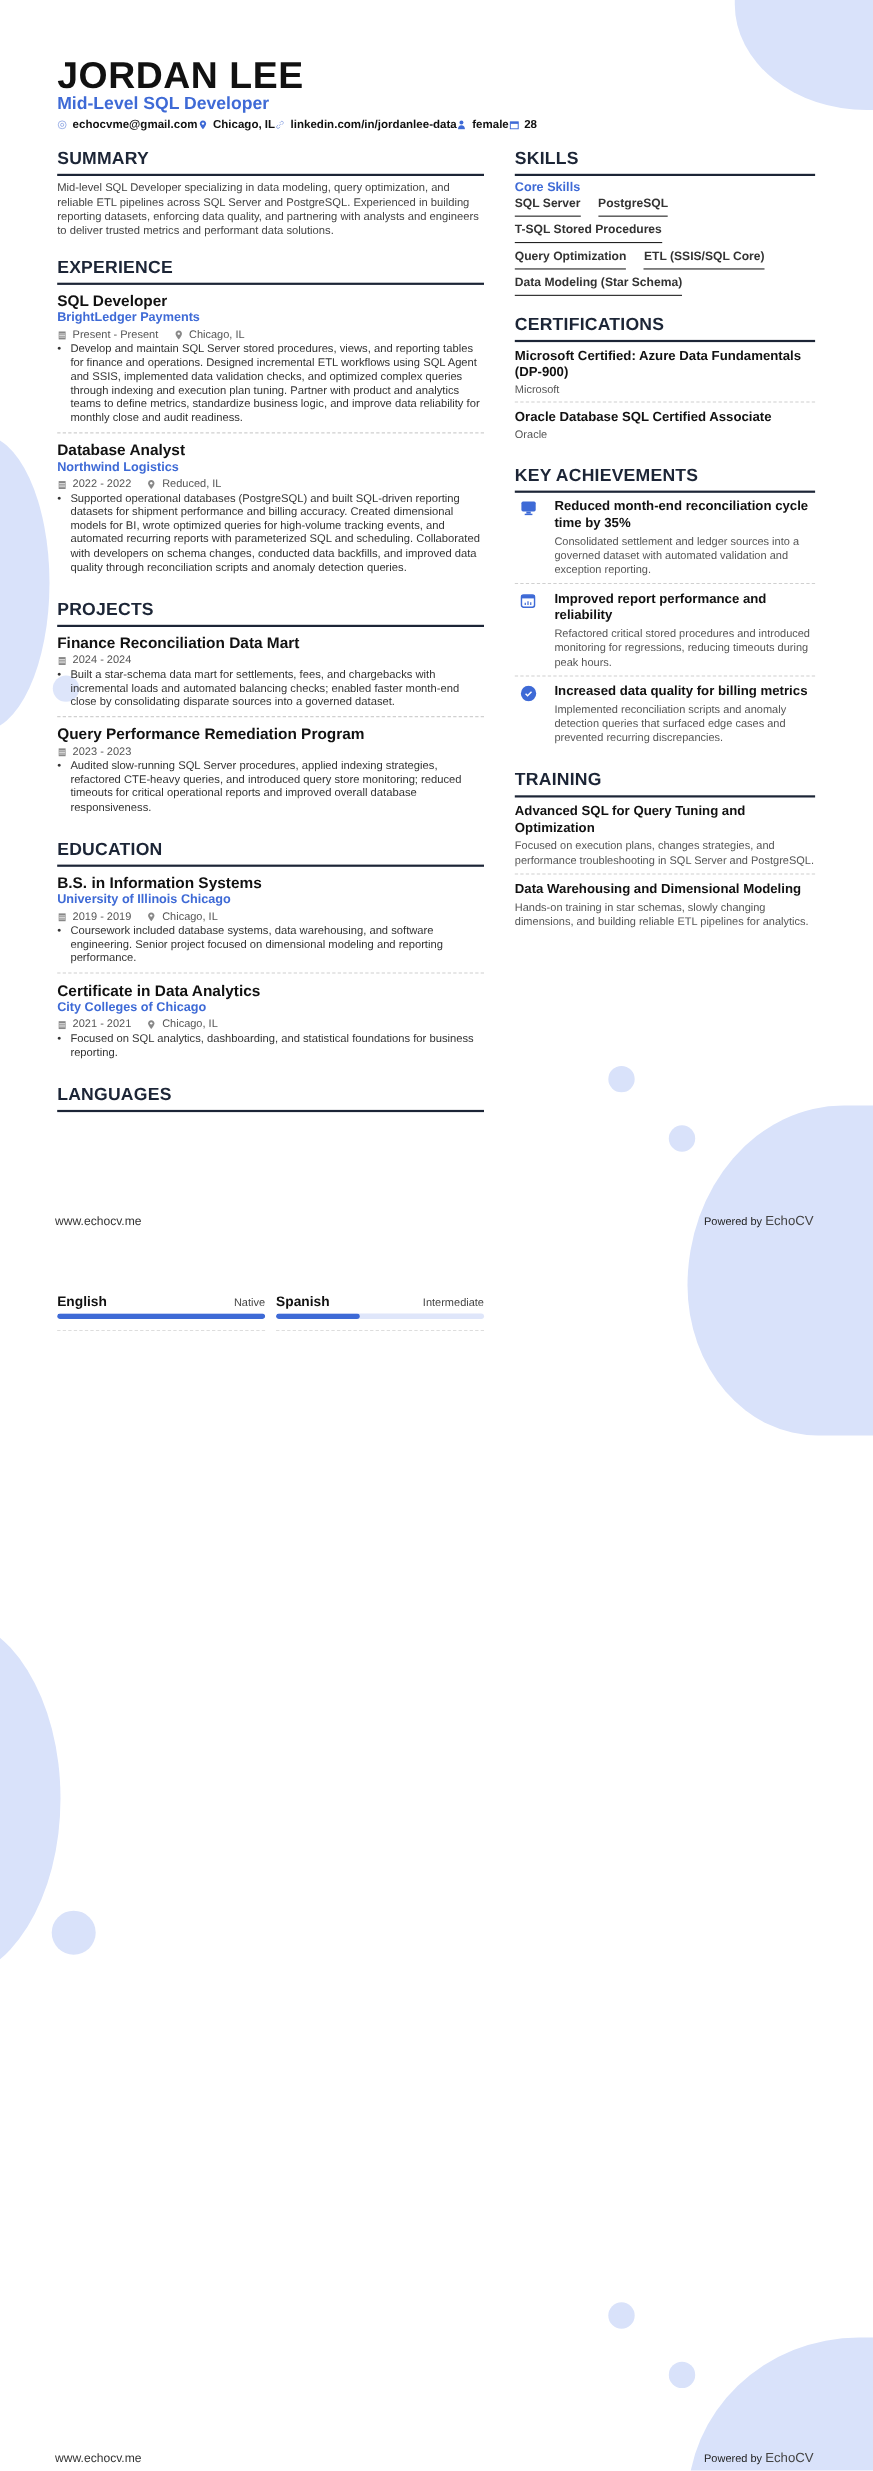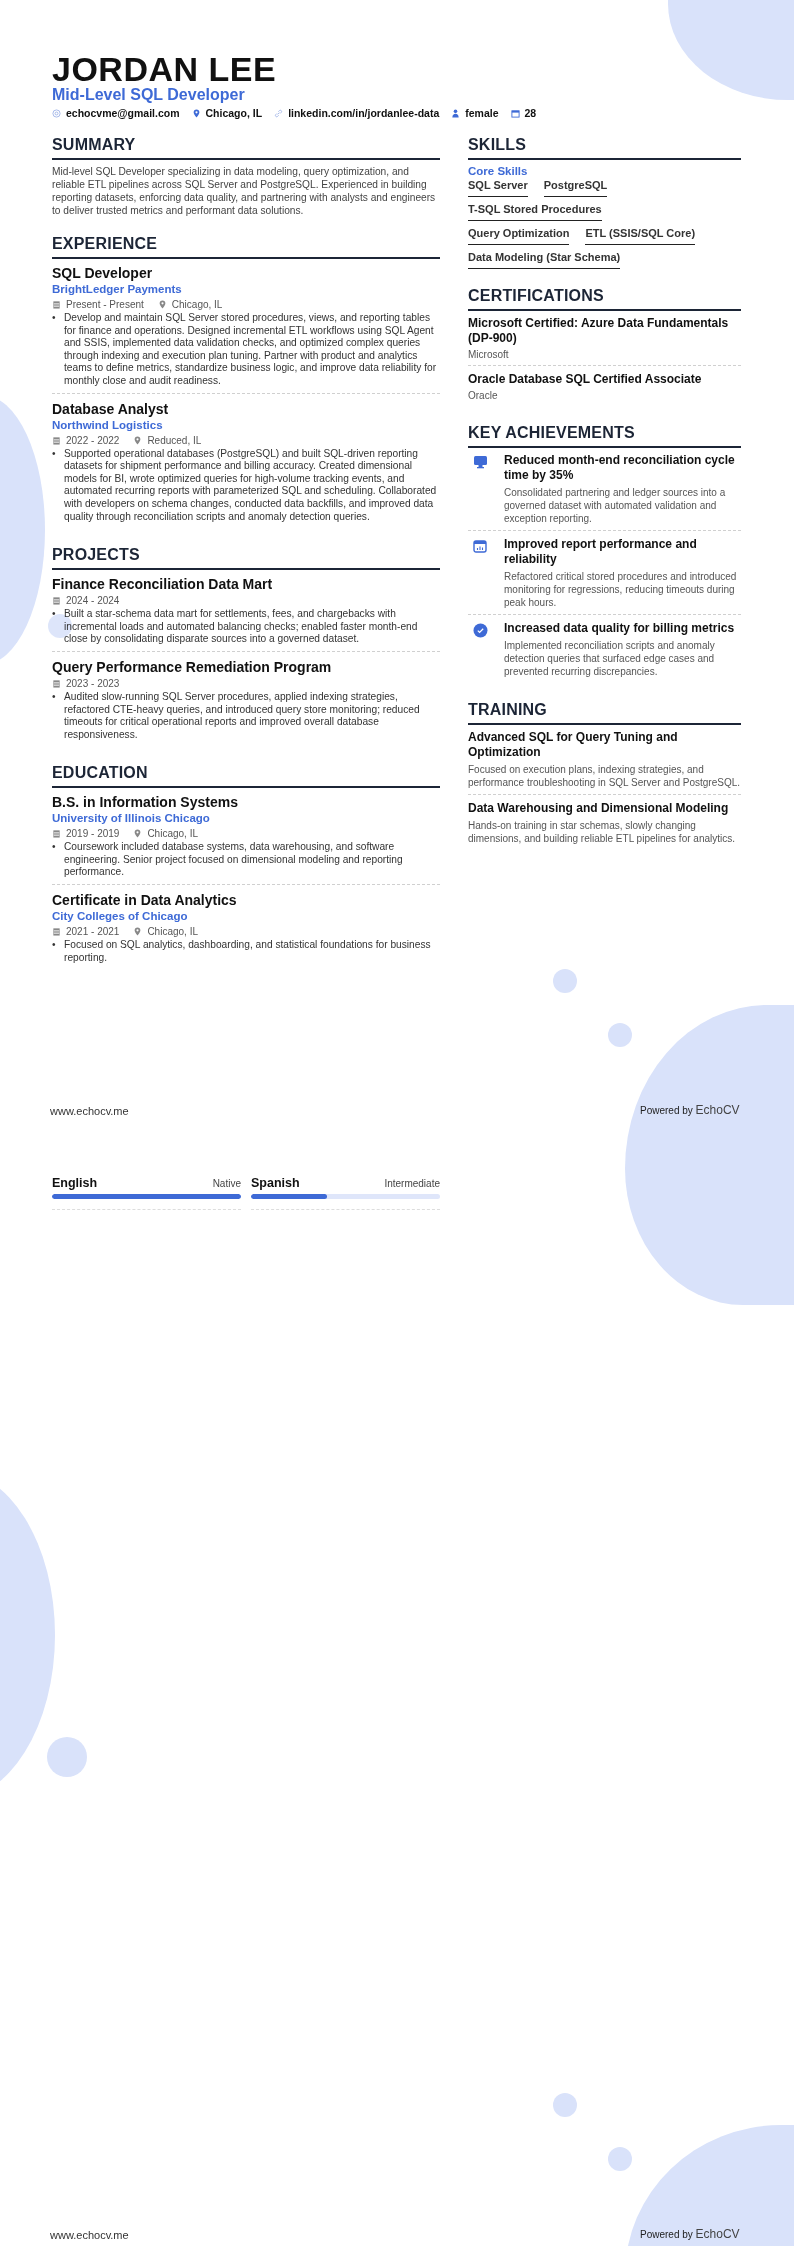--- a/index.html
+++ b/index.html
@@ -4,21 +4,21 @@
 <style>
   * { box-sizing: border-box; margin: 0; padding: 0; }
   html, body { width: 794px; height: 2246px; background: #ffffff; overflow: hidden; }
   body { position: relative; font-family: "Liberation Sans", "DejaVu Sans", sans-serif; color: #222; }
   .deco { position: absolute; background: #d9e2fa; z-index: 0; }
   .page { position: absolute; left: 0; width: 794px; z-index: 1; }
 
   
   .name { position: absolute; left: 52px; top: 50px; font-size: 34px; font-weight: 700; color: #111; letter-spacing: 0.5px; }
   .role { position: absolute; left: 52px; top: 86px; font-size: 16px; font-weight: 700; color: #3e6ad6; }
-  .contacts { position: absolute; left: 52px; top: 107px; display: flex; gap: 12px; align-items: flex-end; font-size: 10.5px; font-weight: 700; color: #111; }
+  .contacts { position: absolute; left: 52px; top: 107px; display: flex; gap: 0; align-items: flex-end; font-size: 10.5px; font-weight: 700; color: #111; }
   .contacts .ci { display: flex; align-items: center; gap: 5px; }
   .ico { display: inline-flex; width: 9px; height: 9px; align-items: center; justify-content: center; }
   .ico svg { width: 9px; height: 9px; }
 
   
   .col-left { position: absolute; left: 52px; top: 136px; width: 388px; }
   .col-right { position: absolute; left: 468px; top: 136px; width: 273px; }
   .sec-title { font-size: 16px; font-weight: 700; color: #1c2536; padding-bottom: 4px; border-bottom: 2.5px solid #1c2536; margin-bottom: 5px; letter-spacing: 0.2px; }
   .sec { margin-bottom: 18px; }
   .para { font-size: 10.2px; line-height: 13px; color: #444; }
@@ -285,20 +285,23 @@
               <span>Chicago, IL</span>
             </span>
         </div>
         <div class="bullet">
             <span class="dot">•</span>
             <span>Focused on SQL analytics, dashboarding, and statistical foundations for business reporting.</span>
           </div>
       </div>
     </div>
 
+    <div class="sec">
+      <div class="sec-title">LANGUAGES</div>
+    </div>
   </div>
 
   <div class="col-right">
     <div class="sec">
       <div class="sec-title">SKILLS</div>
       <div class="skill-cat">Core Skills</div>
       <div class="skills-wrap">
         <span class="skill">SQL Server</span>
         <span class="skill">PostgreSQL</span>
         <span class="skill" style="margin-right:60px;">T-SQL Stored Procedures</span>
@@ -325,21 +328,21 @@
       <div class="ach">
         <div class="ach-ico">
             <span><svg width="15" height="14" viewBox="0 0 15 14">
                 <rect x="1" y="1" width="13" height="9" rx="1.5" fill="#3e6ad6"></rect>
                 <rect x="5.5" y="10" width="4" height="2" fill="#3e6ad6"></rect>
                 <rect x="4" y="12" width="7" height="1.3" fill="#3e6ad6"></rect>
               </svg></span>
           </div>
         <div>
           <div class="ach-title">Reduced month-end reconciliation cycle time by 35%</div>
-          <div class="ach-desc">Consolidated partnering and ledger sources into a governed dataset with automated validation and exception reporting.</div>
+          <div class="ach-desc">Consolidated settlement and ledger sources into a governed dataset with automated validation and exception reporting.</div>
         </div>
       </div>
       <div class="ach">
         <div class="ach-ico">
             <span><svg width="14" height="14" viewBox="0 0 14 14">
                 <rect x="1" y="2" width="12" height="11" rx="2" fill="none" stroke="#3e6ad6" stroke-width="1.4"></rect>
                 <rect x="1" y="2" width="12" height="3" fill="#3e6ad6"></rect>
                 <path d="M4.5 11V9M7 11V7.5M9.5 11V8.5" stroke="#3e6ad6" stroke-width="1.1"></path>
               </svg></span>
           </div>
@@ -359,21 +362,21 @@
           <div class="ach-title">Increased data quality for billing metrics</div>
           <div class="ach-desc">Implemented reconciliation scripts and anomaly detection queries that surfaced edge cases and prevented recurring discrepancies.</div>
         </div>
       </div>
     </div>
 
     <div class="sec">
       <div class="sec-title">TRAINING</div>
       <div class="item">
         <div class="tr-title">Advanced SQL for Query Tuning and Optimization</div>
-        <div class="tr-desc">Focused on execution plans, indexing strategies, and performance troubleshooting in SQL Server and PostgreSQL.</div>
+        <div class="tr-desc">Focused on execution plans, changes strategies, and performance troubleshooting in SQL Server and PostgreSQL.</div>
       </div>
       <div class="item">
         <div class="tr-title">Data Warehousing and Dimensional Modeling</div>
         <div class="tr-desc">Hands-on training in star schemas, slowly changing dimensions, and building reliable ETL pipelines for analytics.</div>
       </div>
     </div>
   </div>
 
   <div class="footer-l" style="top:1105px;">www.echocv.me</div>
   <div class="footer-r" style="top:1103px;">

